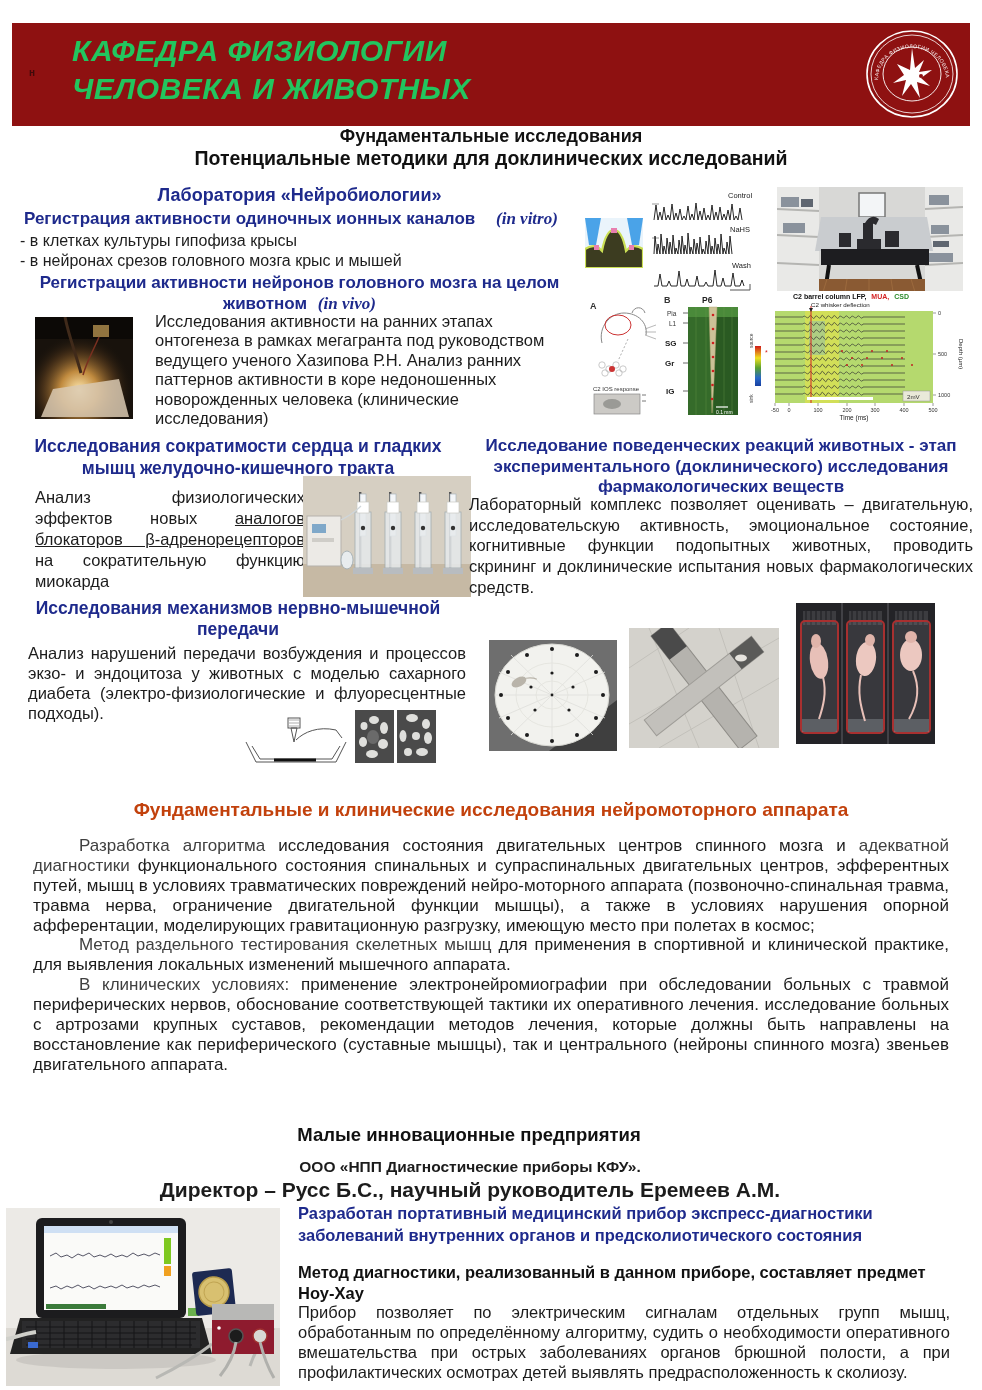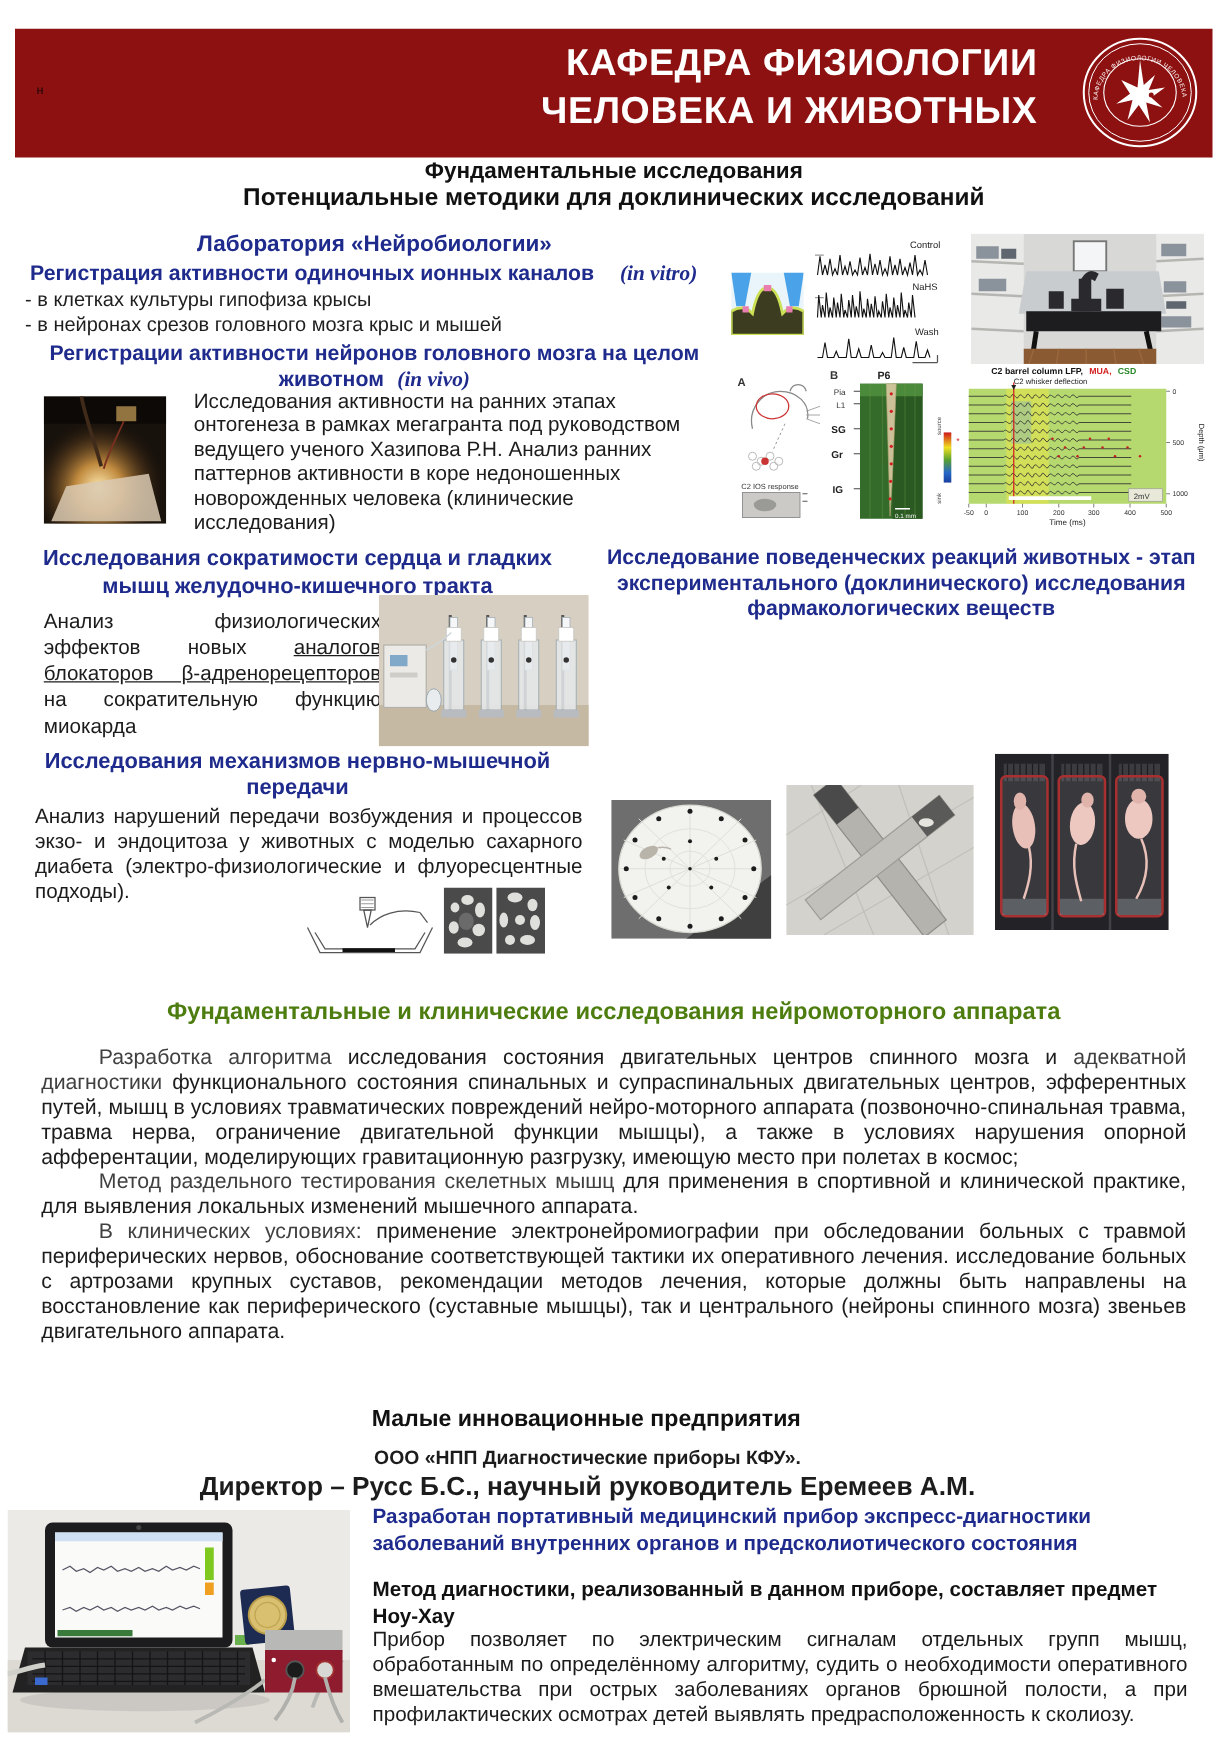--- a/index.html
+++ b/index.html
@@ -2,22 +2,22 @@
 <html><head>
 <meta charset="utf-8">
 <style>
   html,body{margin:0;padding:0;background:#fff;}
   .page{position:relative;width:982px;height:1390px;background:#fff;overflow:hidden;
         font-family:"Liberation Sans",sans-serif;color:#1c1c1c;}
   .abs{position:absolute;}
   
   .hdr{left:12px;top:23px;width:958px;height:103px;background:#8e1111;}
   .corner{left:17px;top:44px;font-size:10px;font-weight:bold;color:#400a0a;}
-  .htitle{left:60px;right:140px;top:9px;text-align:right;color:#ffffff;font-weight:bold;
-          font-size:30px;line-height:1.28;letter-spacing:.5px;}
+  .htitle{left:60px;right:140px;top:9px;text-align:left;color:#22c55e;font-weight:bold;
+          font-size:30px;line-height:1.28;letter-spacing:.5px;font-style:italic;}
   .logo{right:10px;top:5px;width:96px;height:92px;}
   
   .sub1{left:0;top:126px;width:982px;text-align:center;font-weight:bold;font-size:18px;color:#111;}
   .sub2{left:0;top:147px;width:982px;text-align:center;font-weight:bold;font-size:19.5px;color:#111;}
   
   .navy{color:#1e2a8c;}
   .neuro{left:12px;top:185px;width:575px;}
   .neuro-h1{text-align:center;font-weight:bold;font-size:18px;margin:0 0 3px;}
   .neuro-h2{font-weight:bold;font-size:17px;margin:0 0 3px;padding-left:12px;}
   .itserif{font-family:"Liberation Serif",serif;font-style:italic;}
@@ -44,21 +44,21 @@
   
   .nm-h{left:12px;top:598px;width:452px;text-align:center;font-weight:bold;font-size:17.5px;line-height:1.22;}
   .nm-p{left:28px;top:643px;width:438px;font-size:16.5px;line-height:1.22;text-align:justify;}
   .img-sketch{left:244px;top:716px;width:104px;height:53px;}
   .img-fl1{left:355px;top:710px;width:39px;height:53px;}
   .img-fl2{left:397px;top:710px;width:39px;height:53px;}
   .img-barnes{left:489px;top:640px;width:128px;height:111px;}
   .img-plus{left:629px;top:628px;width:150px;height:120px;}
   .img-rats{left:796px;top:603px;width:139px;height:141px;}
   
-  .nmo-h{left:0;top:799px;width:982px;text-align:center;font-weight:bold;font-size:19px;color:#4d7c0f;}
+  .nmo-h{left:0;top:799px;width:982px;text-align:center;font-weight:bold;font-size:19px;color:#c2410c;}
   .nmo{left:33px;top:836px;width:916px;font-size:17px;line-height:1.17;text-align:justify;}
   .nmo p{margin:0;text-indent:46px;}
   .blue{color:#404040;}
   
   .ent-h{left:0;top:1124px;width:938px;text-align:center;font-weight:bold;font-size:18.5px;color:#111;}
   .ent-l1{left:90px;top:1158px;width:760px;text-align:center;font-weight:bold;font-size:15.5px;}
   .ent-l2{left:90px;top:1178px;width:760px;text-align:center;font-weight:bold;font-size:21px;}
   
   .img-laptop{left:6px;top:1208px;width:274px;height:178px;}
   .dev-h{left:298px;top:1202px;width:622px;font-weight:bold;font-size:16.5px;line-height:1.35;}
@@ -416,20 +416,21 @@
             <rect x="2" y="26" width="12" height="11" fill="#ffffff" stroke="#c8c8c4" stroke-width="0.7"></rect>
             <circle cx="8" cy="52" r="2.2" fill="#333"></circle>
             <rect x="-2" y="92" width="20" height="6" fill="#b8bcc0"></rect>
           </g>
       </g>
       <path d="M38,44 C46,40 52,36 58,30" stroke="#cfd6da" stroke-width="1.2" fill="none"></path>
     </svg>
   </div>
 
   <div class="abs beh-h navy">Исследование поведенческих реакций животных - этап экспериментального (доклинического) исследования фармакологических веществ</div>
+  <div class="abs beh-p">Лабораторный комплекс позволяет оценивать – двигательную, исследовательскую активность, эмоциональное состояние, когнитивные функции подопытных животных, проводить скрининг и доклинические испытания новых фармакологических средств.</div>
 
   <div class="abs nm-h navy">Исследования механизмов нервно-мышечной передачи</div>
   <div class="abs nm-p">Анализ нарушений передачи возбуждения и процессов экзо- и эндоцитоза у животных с моделью сахарного диабета (электро-физиологические и флуоресцентные подходы).</div>
 
   <div class="abs fig img-sketch">
     <svg viewBox="0 0 104 53">
       <rect width="104" height="53" fill="#ffffff"></rect>
       <g stroke="#555" stroke-width="1" fill="none">
         <polyline points="2,26 12,46 92,46 102,26"></polyline>
         <polyline points="8,30 16,43 88,43 96,30"></polyline>

